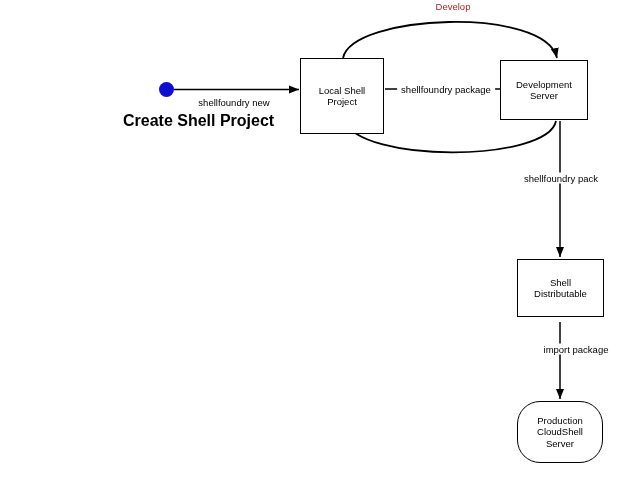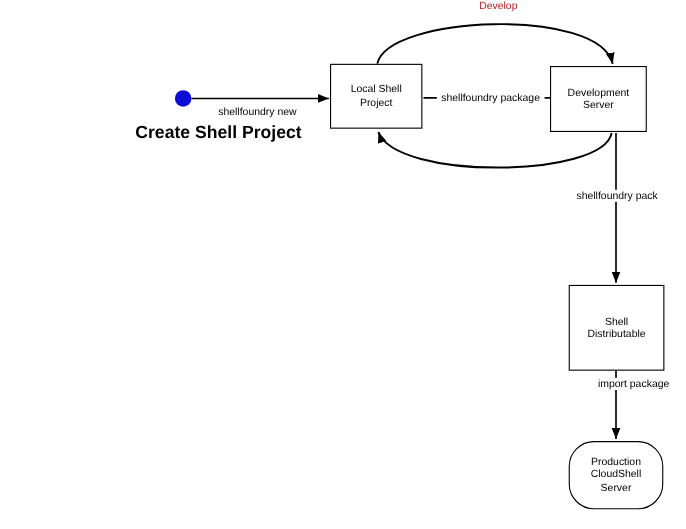--- a/index.html
+++ b/index.html
@@ -29,23 +29,23 @@
     border: 1.5px solid #000000;
     display: flex;
     align-items: center;
     justify-content: center;
     text-align: center;
     font-size: 9.5px;
     line-height: 11.5px;
     color: #000000;
     white-space: pre-line;
   }
-  .node-local   { left: 300px; top: 58px;  width: 84px; height: 59px; }
+  .node-local   { left: 300px; top: 58px;  width: 84px; height: 76px; }
   .node-dev     { left: 500px; top: 60px;  width: 88px; height: 60px; }
-  .node-dist    { left: 517px; top: 259px; width: 87px; height: 78px; }
+  .node-dist    { left: 517px; top: 259px; width: 87px; height: 58px; }
   .node-prod    { left: 517px; top: 401px; width: 86px; height: 62px; border-radius: 23px; }
   .edge-label {
     position: absolute;
     transform: translate(-50%, -50%);
     background: #ffffff;
     padding: 0 4px;
     font-size: 9.5px;
     line-height: 11px;
     color: #000000;
     white-space: nowrap;

